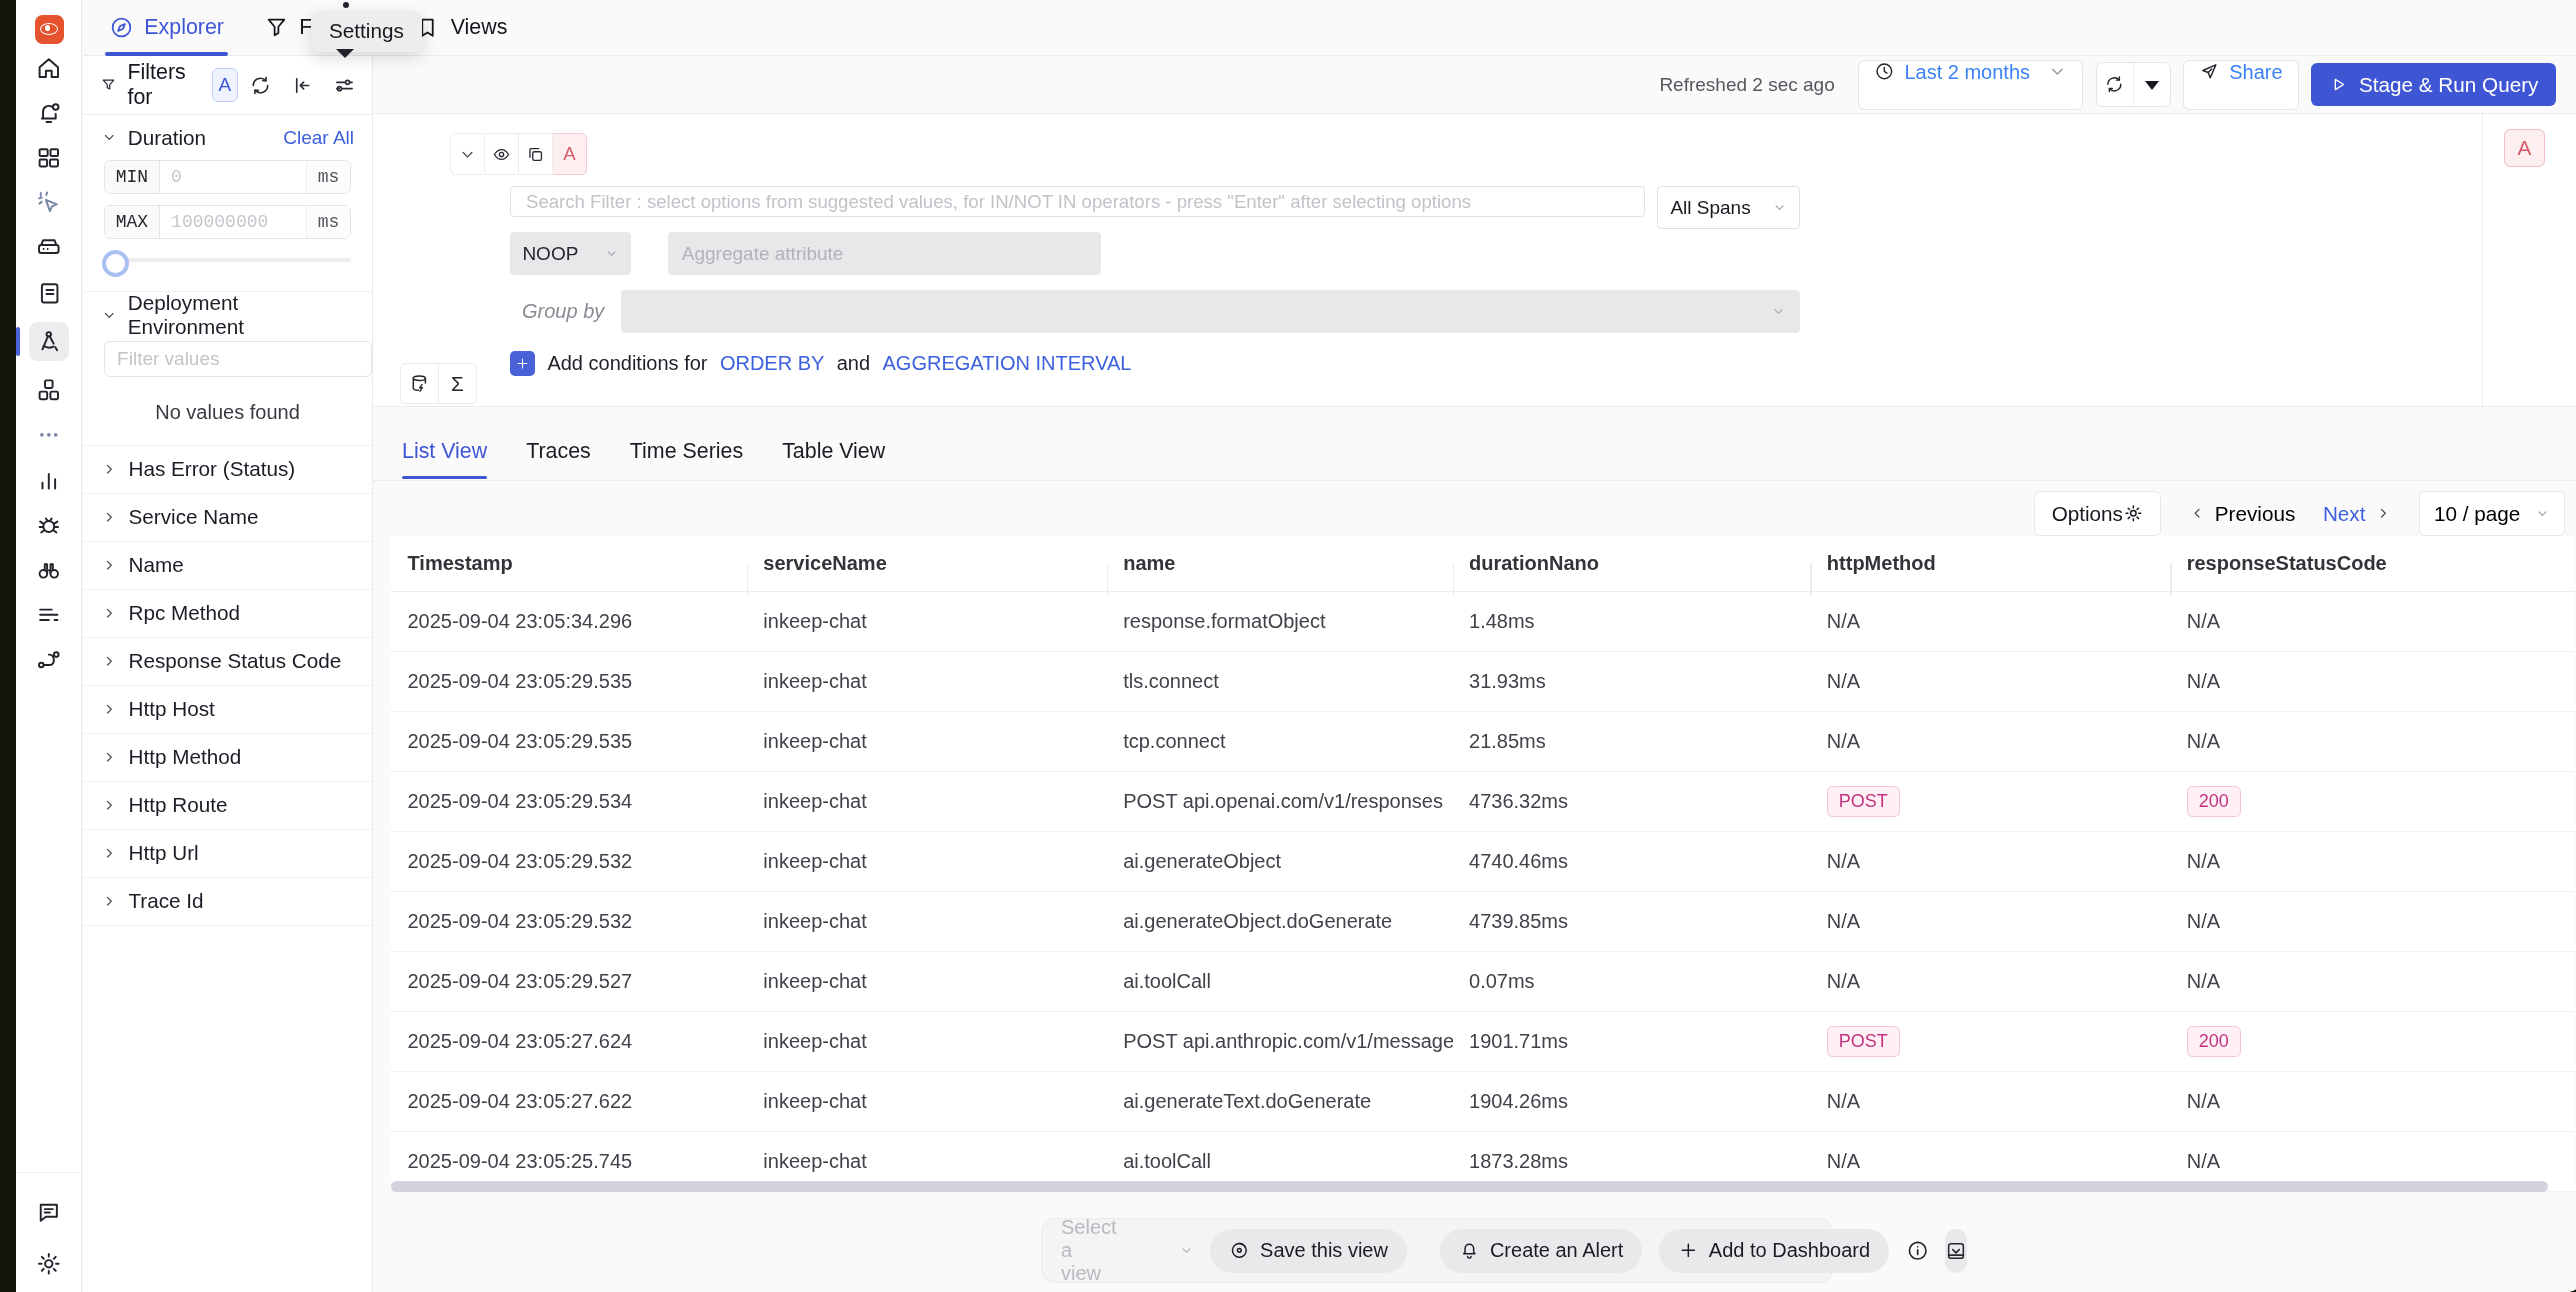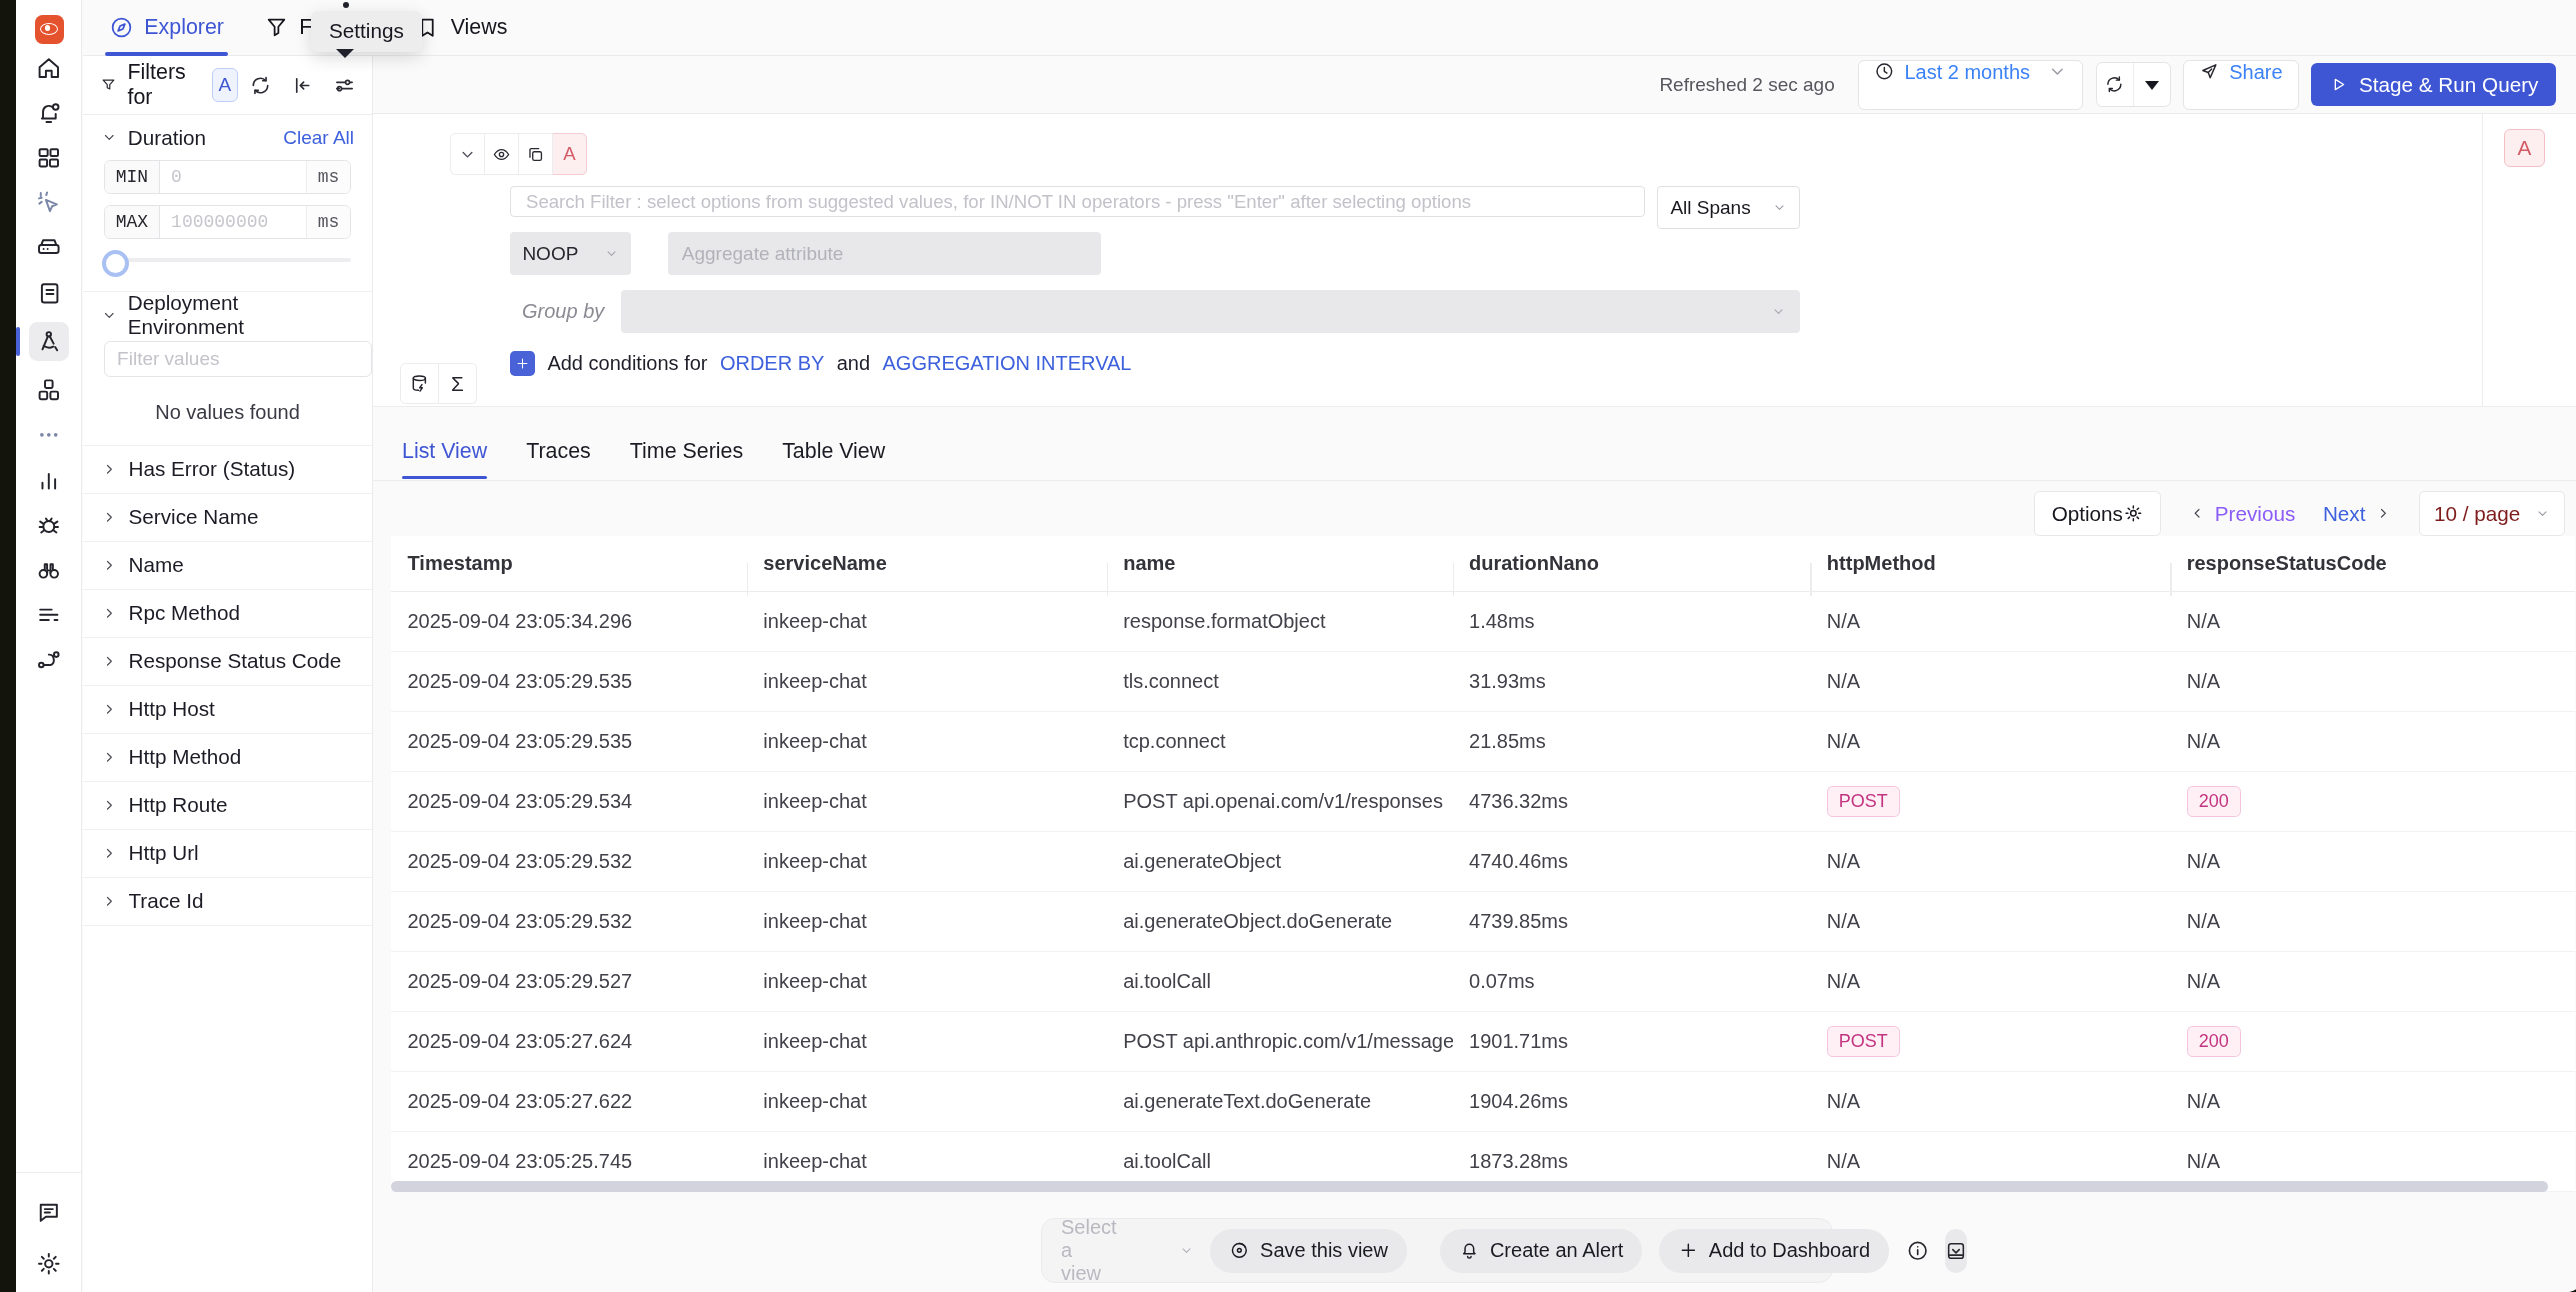--- a/index.html
+++ b/index.html
@@ -123,25 +123,25 @@
   .vtabs{position:absolute;left:30px;top:15px;height:56px;display:flex;gap:39px;}
   .vtab{position:relative;display:flex;align-items:center;font-size:21.4px;color:#1b1b24;}
   .vtab.active{color:var(--accent);}
   .vtab.active::after{content:'';position:absolute;left:0;right:0;bottom:0;height:3.4px;border-radius:2.1px;background:var(--accent);}
   .vtabs-line{position:absolute;left:0;right:0;top:72px;height:1.4px;background:#ececef;}
   .options-row{position:absolute;right:19px;top:83px;display:flex;align-items:center;gap:27.6px;}
   .opt-btn{height:43px;background:#fff;border:1.4px solid #e7e7ea;border-radius:5.5px;display:flex;align-items:center;gap:0;
            padding:0 16.5px;font-size:20.7px;color:#17171f;}
   .opt-btn [data-icon]{width:20.7px;height:20.7px;}
   .pager{display:flex;align-items:center;gap:9.6px;font-size:20.7px;}
-  .pager.prev{color:#8b5cf6;}
+  .pager.prev{color:#000000;}
   .pager.next{color:var(--link);}
   .pager .chev-ic{width:16.5px;height:16.5px;}
   .psize{height:43px;background:#fff;border:1.4px solid #e7e7ea;border-radius:5.5px;display:flex;align-items:center;gap:15px;
-         padding:0 13.8px;font-size:20.7px;color:#7f1d1d;}
+         padding:0 13.8px;font-size:20.7px;color:#000000;}
   .psize .chev-ic{color:#9a9aa2;width:15px;height:15px;}
 
   .table{position:absolute;left:19px;top:128px;width:2184px;background:#fff;}
   .thead{display:flex;height:55px;align-items:center;border-bottom:1.4px solid #ececef;}
   .th{font-size:20px;font-weight:600;color:#33333a;padding-left:16.5px;box-sizing:border-box;position:relative;}
   .th+.th::before{content:'';position:absolute;left:0;top:11px;height:33px;width:1.4px;background:#ececef;}
   .trow{display:flex;height:59px;align-items:center;border-bottom:1.4px solid #f2f2f4;}
   .td{font-size:20px;color:#41414a;padding-left:16.5px;box-sizing:border-box;white-space:nowrap;overflow:hidden;}
   .c0{width:356px;}.c1{width:360px;}.c2{width:346px;}.c3{width:358px;}.c4{width:360px;}.c5{width:405px;}
   .badge{display:inline-block;padding:3.4px 11px;border-radius:5.5px;background:var(--mgbg);border:1.4px solid var(--mgbr);

